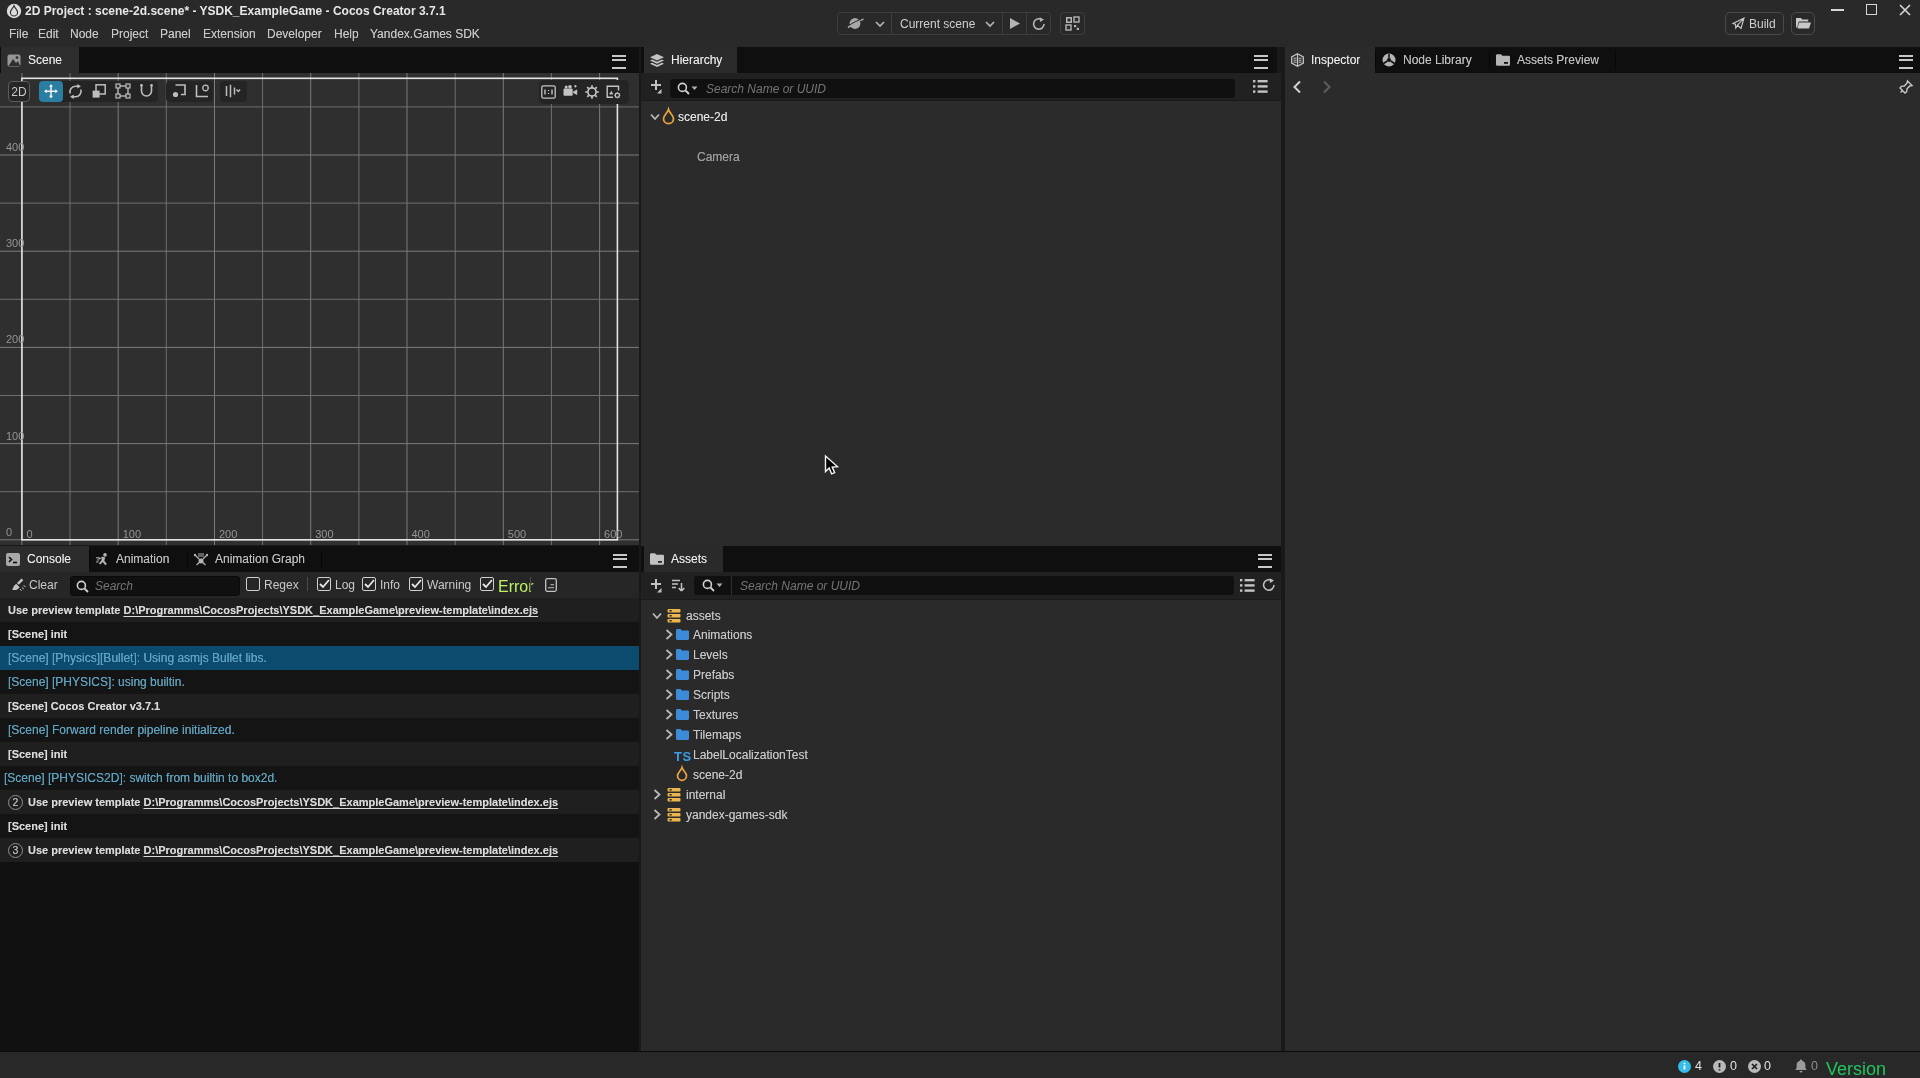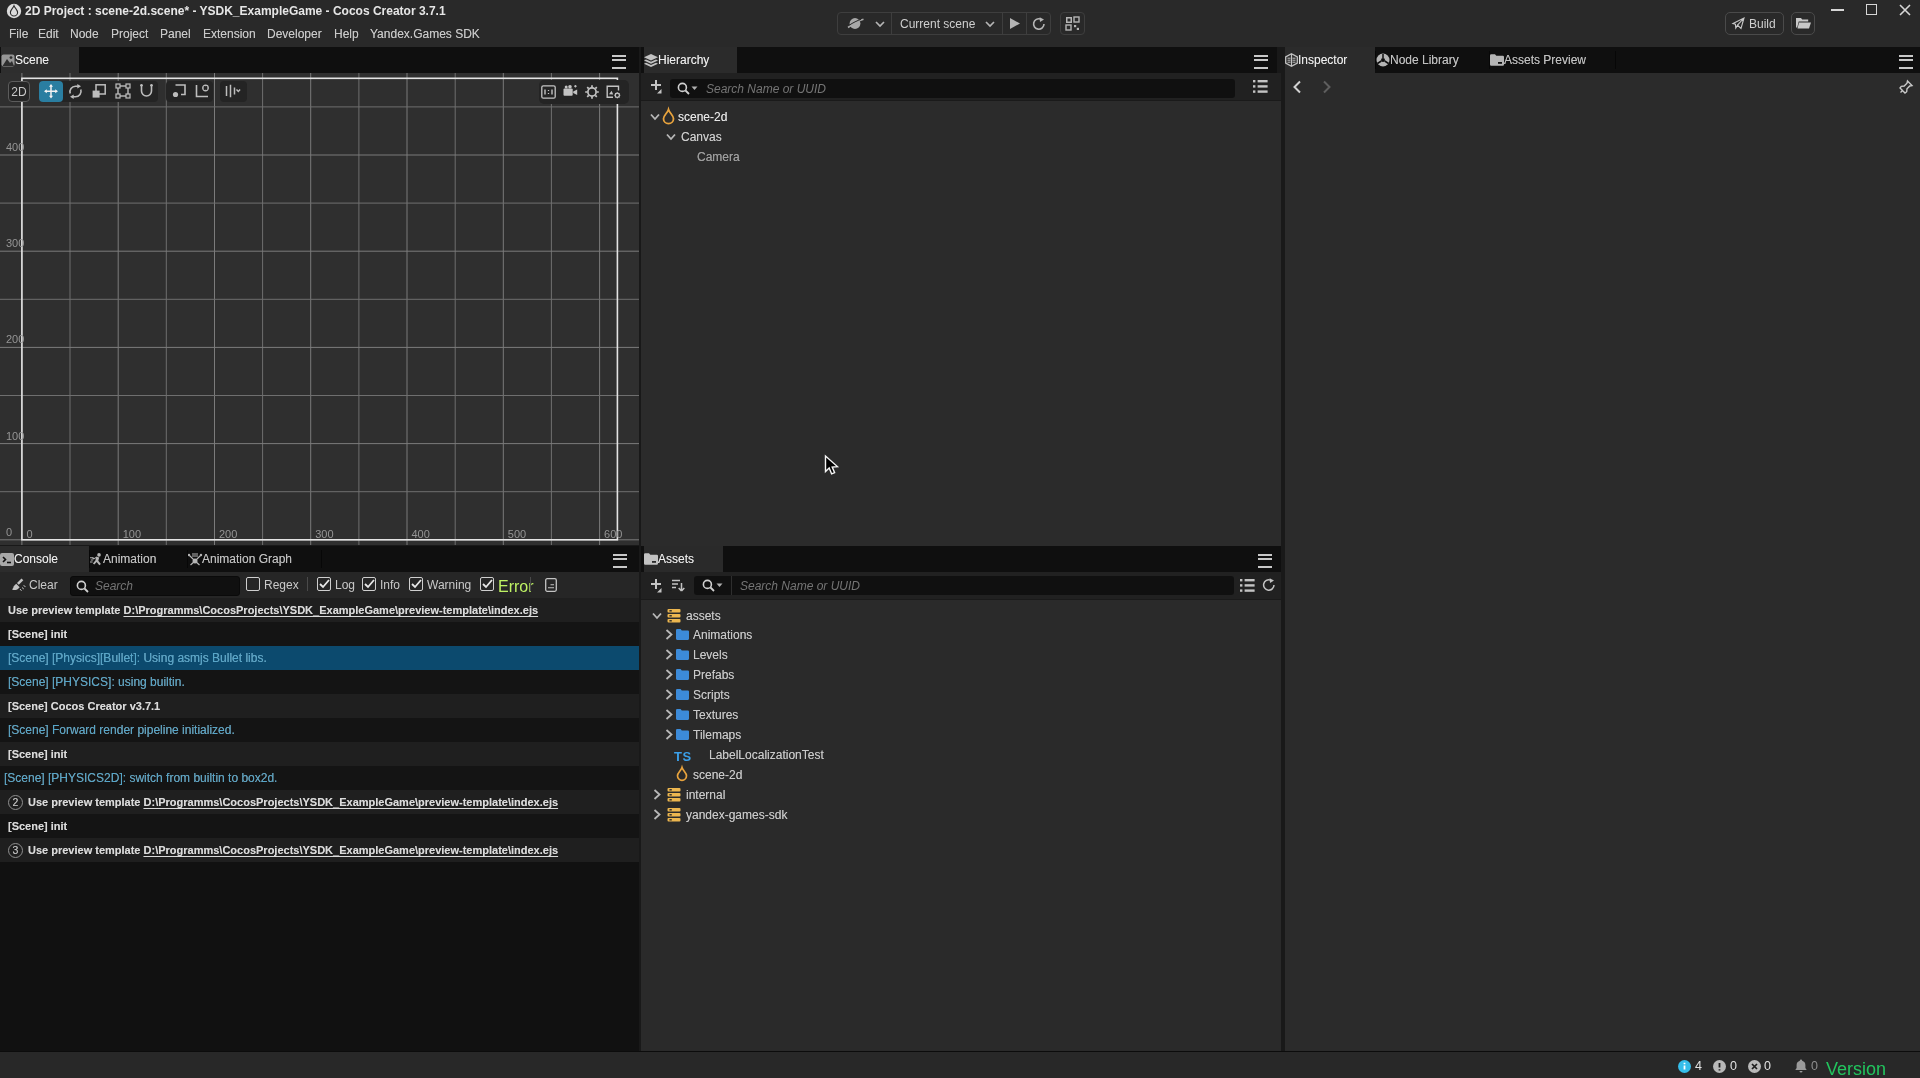--- a/index.html
+++ b/index.html
@@ -1,21 +1,21 @@
 <!DOCTYPE html>
 <html><head>
 <meta charset="utf-8">
 <style>
 html,body{margin:0;padding:0}
 body{width:1920px;height:1078px;background:#191919;font-family:"Liberation Sans",sans-serif;overflow:hidden;position:relative;color:#ccc;-webkit-font-smoothing:antialiased}
 .row span,.tab span,.lrow,.menu-item{text-shadow:0 0 0.6px rgba(255,255,255,0.45)}
 .abs{position:absolute}
 svg{display:block;overflow:visible}
 .tabbar{position:absolute;left:0;top:0;right:0;height:26px;background:#0f0f0f}
-.tab{position:absolute;top:0;height:26px;display:flex;align-items:center;gap:0;padding:0 0;box-sizing:border-box;font-size:12px;color:#c0c0c0;white-space:nowrap}
+.tab{position:absolute;top:0;height:26px;display:flex;align-items:center;gap:7px;padding:0 6px;box-sizing:border-box;font-size:12px;color:#c0c0c0;white-space:nowrap}
 .tab.active{background:#2c2c2c;color:#ededed}
 .ham{position:absolute;width:14px;height:10px;border-top:2px solid #c8c8c8;border-bottom:2px solid #c8c8c8}
 .ham:after{content:"";position:absolute;left:0;right:0;top:2px;height:2px;background:#c8c8c8}
 .searchbox{position:absolute;background:#101010;border-radius:3px;display:flex;align-items:center}
 .ph{font-style:italic;color:#757575;font-size:12px}
 .row{position:absolute;display:flex;align-items:center;font-size:12px;color:#c9c9c9;white-space:nowrap}
 .menu-item{position:absolute;top:27px;font-size:12px;color:#c9c9c9}
 
 .lrow{position:absolute;left:0;width:639px;height:24px;display:flex;align-items:center;font-size:11px;font-weight:700;color:#dadada;white-space:nowrap}
 .lrow.cyan{color:#56a5c8;font-weight:400;font-size:12px}
@@ -378,26 +378,20 @@
   <div class="abs" style="left:0;top:53px;width:640px;height:445px;background:#2b2b2b;border-top:1px solid #1a1a1a">
     <div class="row" style="left:0;top:6px;width:640px;height:20px">
       <svg class="abs" style="left:9px;top:6px" width="10" height="8" viewBox="0 0 10 8">
           <path d="M1 1.5 L5 6 L9 1.5" fill="none" stroke="#b8b8b8" stroke-width="1.8"></path>
         </svg>
       <svg class="abs" style="left:22px;top:2px" width="11" height="15" viewBox="0 0 11 15">
           <path d="M5.5 0.5 C6.5 4 10.5 6.5 10.5 9.7 A5 5 0 0 1 0.5 9.7 C0.5 6.5 4.5 4 5.5 0.5z" fill="none" stroke="#e8a33d" stroke-width="1.8"></path>
         </svg>
       <span style="margin-left:37px;color:#e8e8e8">scene-2d</span>
     </div>
-    <div class="row" style="left:0;top:26px;width:640px;height:20px">
-      <svg class="abs" style="left:25px;top:6px" width="10" height="8" viewBox="0 0 10 8">
-          <path d="M1 1.5 L5 6 L9 1.5" fill="none" stroke="#b8b8b8" stroke-width="1.8"></path>
-        </svg>
-      <span style="margin-left:40px;color:#cfcfcf">Canvas</span>
-    </div>
     <div class="row" style="left:0;top:46px;width:640px;height:20px">
       <span style="margin-left:56px;color:#9d9d9d">Camera</span>
     </div>
   </div>
 </div>
 
 <div class="abs" style="left:641px;top:546px;width:640px;height:505px;background:#2a2a2a">
   <div class="tabbar">
     <div class="tab active" style="left:3px;width:79px;background:#2a2a2a">
       <svg width="14" height="12" viewBox="0 0 14 12" fill="#c3c3c3">
@@ -504,21 +498,21 @@
       <div class="row" style="left:0;top:124.9px;width:640px;height:20px">
         <span style="margin-left:52px">Tilemaps</span>
       </div>
       <svg class="abs" style="left:24px;top:128.9px" width="8" height="11" viewBox="0 0 8 11">
         <path d="M1.5 1 L6.5 5.5 L1.5 10" fill="none" stroke="#b8b8b8" stroke-width="1.8"></path>
       </svg>
       <svg class="abs" style="left:35px;top:128.9px" width="13" height="11" viewBox="0 0 13 11" fill="#3c8bd9">
         <path d="M0 1.2 A1.1 1.1 0 0 1 1.1 0.1 H4.6 L5.8 1.5 H11.9 A1.1 1.1 0 0 1 13 2.6 V9.8 A1.1 1.1 0 0 1 11.9 10.9 H1.1 A1.1 1.1 0 0 1 0 9.8z"></path>
       </svg>
       <div class="row" style="left:0;top:144.8px;width:640px;height:20px">
-        <span style="margin-left:68px">LabelLocalizationTest</span>
+        <span style="margin-left:52px">LabelLocalizationTest</span>
       </div>
       <div class="abs" style="left:33px;top:149.29999999999998px;font-size:13px;font-weight:700;color:#3b9fe8;letter-spacing:0.5px">TS</div>
       <div class="row" style="left:0;top:164.7px;width:640px;height:20px">
         <span style="margin-left:52px">scene-2d</span>
       </div>
       <svg class="abs" style="left:36px;top:166.7px" width="10" height="14" viewBox="0 0 10 14">
         <path d="M5 0.5 C5.9 3.6 9.5 5.9 9.5 8.8 A4.5 4.5 0 0 1 0.5 8.8 C0.5 5.9 4.1 3.6 5 0.5z" fill="none" stroke="#e8a33d" stroke-width="1.7"></path>
       </svg>
       <div class="row" style="left:0;top:184.6px;width:640px;height:20px">
         <span style="margin-left:45px">internal</span>

